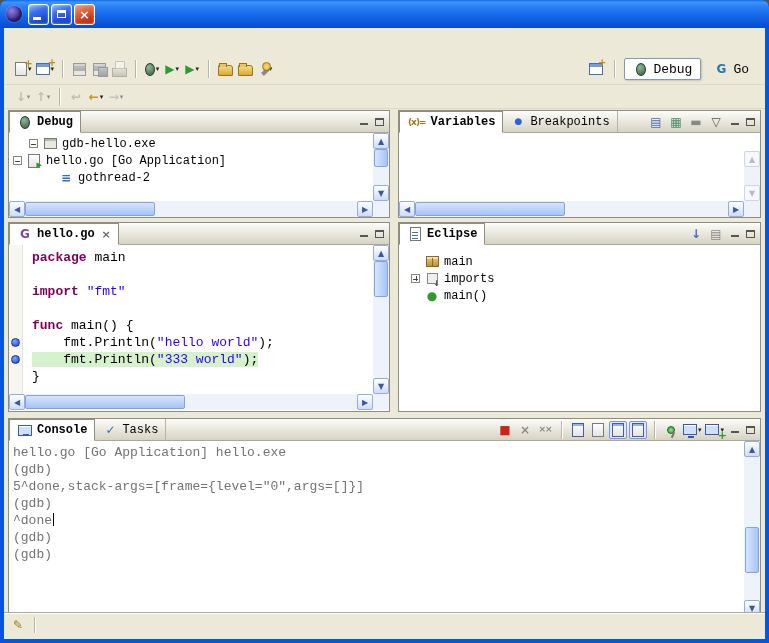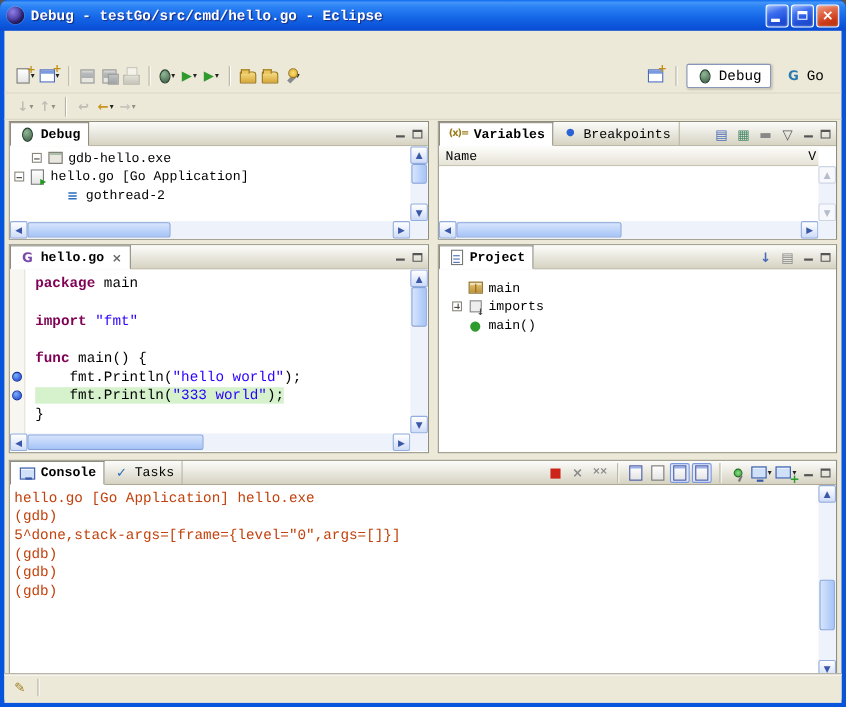--- a/index.html
+++ b/index.html
@@ -95,42 +95,41 @@
   .ruler{position:absolute;left:0;top:0;bottom:17px;width:14px;background:#f7f6f0;border-right:1px solid #e4e2d8;}
   .bp{position:absolute;left:2px;width:9px;height:9px;border-radius:50%;background:radial-gradient(circle at 35% 30%,#7ab0f8,#1b3fd0);border:1px solid #1030a0;}
   .code{position:absolute;left:15px;top:0;right:16px;bottom:17px;padding:4px 0 0 8px;font:13px/17px "Liberation Mono",monospace;}
   .cline{height:17px;white-space:pre;}
   .ltext{white-space:pre;margin-top:10px;}
   .ltext.cur{background:var(--curline,#d5f2cd);}
   .tk-k{color:var(--kw,#7f0055);font-weight:bold;}
   .tk-s{color:var(--str,#2a00ff);}
   .tk-p{color:var(--plain,#000);}
   
-  .context{position:absolute;left:0;top:0;right:16px;bottom:17px;padding:3px 0 0 4px;font:13px/17px "Liberation Mono",monospace;color:#c2410c;overflow:hidden;}
+  .context{position:absolute;left:0;top:0;right:16px;bottom:17px;padding:3px 0 0 4px;font:13px/17px "Liberation Mono",monospace;color:#737373;overflow:hidden;}
   .conline{height:17px;white-space:pre;}
   .caret{display:inline-block;width:1px;height:13px;background:#000;vertical-align:-2px;margin-left:1px;}
   
   .sb{position:absolute;background:#eef2fa;}
   .sb .btn{position:absolute;width:16px;height:16px;background:linear-gradient(#fff,#cfdcf8);border:1px solid #93adde;border-radius:2px;display:flex;align-items:center;justify-content:center;color:#3a57a8;font:8px "DejaVu Sans",sans-serif;}
   .sb .thumb{position:absolute;border:1px solid #85a3db;border-radius:2px;}
   .sb-v .thumb{left:1px;right:1px;background:linear-gradient(90deg,#d7e5fd,#a6c4f7);}
   .sb-h .thumb{top:1px;bottom:1px;background:linear-gradient(#d7e5fd,#a6c4f7);}
   .sb.disabled .btn{color:#b4bccc;background:#f6f8fc;border-color:#cdd5e4;}
   .sb-corner{position:absolute;right:0;bottom:0;width:16px;height:16px;background:#eef2fa;}
   
   .statusbar{position:absolute;left:0;top:584px;width:761px;height:24px;background:#ece9d8;border-top:1px solid #aca899;box-shadow:inset 0 1px 0 #fff;display:flex;align-items:center;padding-left:6px;gap:8px;}
   .sdiv{width:1px;height:16px;background:#b8b5a5;box-shadow:1px 0 0 #fff;}
 </style>
 </head>
 <body>
 
 <div class="window">
   <div class="titlebar">
     <span class="app-icon"></span>
-    <span class="title-text">Debug - testGo/src/cmd/hello.go - Eclipse</span>
     <span class="title-controls">
       <span class="tbtn">
           <span class="g-min"></span>
         </span>
       <span class="tbtn">
           <span class="g-max"></span>
         </span>
       <span class="tbtn close">×</span>
     </span>
   </div>
@@ -346,24 +345,20 @@
             </span>
           <span class="wbtn">
               <span class="g-min2"></span>
             </span>
           <span class="wbtn">
               <span class="g-max2"></span>
             </span>
         </span>
       </div>
       <div class="content">
-        <div class="colhdr">
-          <span>Name</span>
-          <span class="vclip">V</span>
-        </div>
         <div class="sb sb-v disabled" style="right:0;top:18px;bottom:16px;width:16px;">
           <span class="btn" style="top:0;">▲</span>
             <span class="btn" style="bottom:0;">▼</span>
         </div>
         <div class="sb sb-h" style="left:0;right:16px;bottom:0;height:16px;">
           <span class="btn" style="left:0;">◀</span>
             <span class="thumb" style="left:16px;width:150px;"></span>
             <span class="btn" style="right:0;">▶</span>
         </div>
         <div class="sb-corner"></div>
@@ -416,21 +411,21 @@
         <div class="sb-corner" style="bottom:1px;"></div>
       </div>
     </div>
 
     <div class="view" style="left:394px;top:194px;width:363px;height:190px;">
       <div class="tabbar">
         <span class="tab sel">
           <span class="ticon sm k-outline">
               <span class="glyph"></span>
             </span>
-          <span>Project</span>
+          <span>Eclipse</span>
         </span>
         <span class="tb-right">
           <span style="display:flex;align-items:center;gap:2px;" id="outline-toolbar">
               <span class="ticon">
                 <span class="glyph" style="color: rgb(74, 106, 184);">↓</span>
               </span>
               <span class="ticon">
                 <span class="glyph" style="color: rgb(136, 136, 136);">▤</span>
               </span>
             </span>
@@ -527,20 +522,21 @@
               <span class="g-max2"></span>
             </span>
         </span>
       </div>
       <div class="content">
         <div class="context" id="console-text">
           <div class="conline">hello.go [Go Application] hello.exe</div>
         <div class="conline">(gdb)</div>
             <div class="conline">5^done,stack-args=[frame={level="0",args=[]}]</div>
             <div class="conline">(gdb)</div>
+            <div class="conline">^done<span class="caret"></span></div>
             <div class="conline">(gdb)</div>
             <div class="conline">(gdb)</div>
           </div>
         <div class="sb sb-v" style="right:0;top:0;bottom:17px;width:16px;">
           <span class="btn" style="top:0;">▲</span>
             <span class="thumb" style="top:86px;height:46px;"></span>
             <span class="btn" style="bottom:0;">▼</span>
         </div>
         <div class="sb sb-h" style="left:0;right:16px;bottom:1px;height:16px;">
           <span class="btn" style="left:0;">◀</span>

